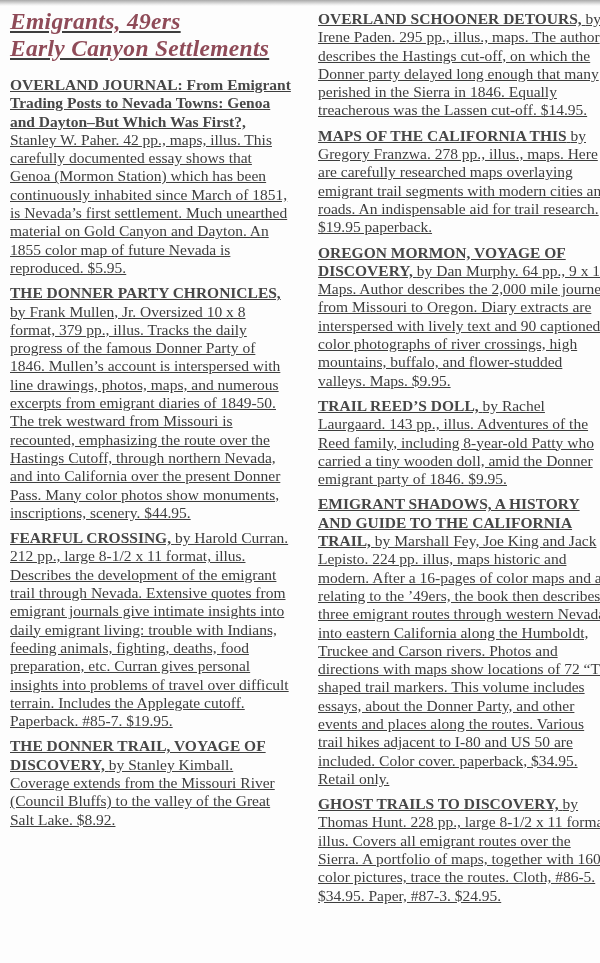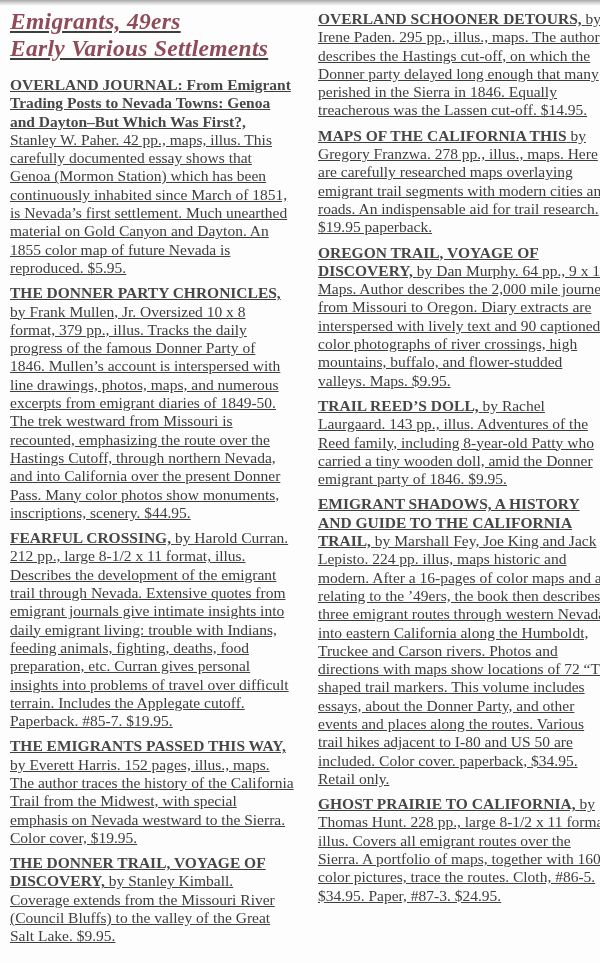--- a/index.html
+++ b/index.html
@@ -33,63 +33,59 @@
   .entry b { font-weight:bold; color: var(--heading-color, #474747); }
 </style>
 </head>
 <body>
 
 <div class="scan-edge"></div>
 
 <div class="col col-left">
   <div class="page-title">
     <div>Emigrants, 49ers</div>
-    <div>Early Various Settlements</div>
+    <div>Early Canyon Settlements</div>
   </div>
 
   <p class="entry">
     <b>OVERLAND JOURNAL: From Emigrant Trading Posts to Nevada Towns: Genoa and Dayton–But Which Was First?,</b>
     <span>Stanley W. Paher. 42 pp., maps, illus. This carefully documented essay shows that Genoa (Mormon Station) which has been continuously inhabited since March of 1851, is Nevada’s first settlement. Much unearthed material on Gold Canyon and Dayton. An 1855 color map of future Nevada is reproduced. $5.95.</span>
   </p>
   <p class="entry">
     <b>THE DONNER PARTY CHRONICLES,</b>
     <span>by Frank Mullen, Jr. Oversized 10 x 8 format, 379 pp., illus. Tracks the daily progress of the famous Donner Party of 1846. Mullen’s account is interspersed with line drawings, photos, maps, and numerous excerpts from emigrant diaries of 1849-50. The trek westward from Missouri is recounted, emphasizing the route over the Hastings Cutoff, through northern Nevada, and into California over the present Donner Pass. Many color photos show monuments, inscriptions, scenery. $44.95.</span>
   </p>
   <p class="entry">
     <b>FEARFUL CROSSING,</b>
     <span>by Harold Curran. 212 pp., large 8-1/2 x 11 format, illus. Describes the development of the emigrant trail through Nevada. Extensive quotes from emigrant journals give intimate insights into daily emigrant living: trouble with Indians, feeding animals, fighting, deaths, food preparation, etc. Curran gives personal insights into problems of travel over difficult terrain. Includes the Applegate cutoff. Paperback. #85-7. $19.95.</span>
   </p>
   <p class="entry">
-    <b>THE EMIGRANTS PASSED THIS WAY,</b>
-    <span>by Everett Harris. 152 pages, illus., maps. The author traces the history of the California Trail from the Midwest, with special emphasis on Nevada westward to the Sierra. Color cover, $19.95.</span>
-  </p>
-  <p class="entry">
     <b>THE DONNER TRAIL, VOYAGE OF DISCOVERY,</b>
-    <span>by Stanley Kimball. Coverage extends from the Missouri River (Council Bluffs) to the valley of the Great Salt Lake. $9.95.</span>
+    <span>by Stanley Kimball. Coverage extends from the Missouri River (Council Bluffs) to the valley of the Great Salt Lake. $8.92.</span>
   </p>
 </div>
 
 <div class="col col-right">
   <p class="entry">
     <b>OVERLAND SCHOONER DETOURS,</b>
     <span>by Irene Paden. 295 pp., illus., maps. The author describes the Hastings cut-off, on which the Donner party delayed long enough that many perished in the Sierra in 1846. Equally treacherous was the Lassen cut-off. $14.95.</span>
   </p>
   <p class="entry">
     <b>MAPS OF THE CALIFORNIA THIS</b>
     <span>by Gregory Franzwa. 278 pp., illus., maps. Here are carefully researched maps overlaying emigrant trail segments with modern cities and roads. An indispensable aid for trail research. $19.95 paperback.</span>
   </p>
   <p class="entry">
-    <b>OREGON TRAIL, VOYAGE OF DISCOVERY,</b>
+    <b>OREGON MORMON, VOYAGE OF DISCOVERY,</b>
     <span>by Dan Murphy. 64 pp., 9 x 12. Maps. Author describes the 2,000 mile journey from Missouri to Oregon. Diary extracts are interspersed with lively text and 90 captioned color photographs of river crossings, high mountains, buffalo, and flower-studded valleys. Maps. $9.95.</span>
   </p>
   <p class="entry">
     <b>TRAIL REED’S DOLL,</b>
     <span>by Rachel Laurgaard. 143 pp., illus. Adventures of the Reed family, including 8-year-old Patty who carried a tiny wooden doll, amid the Donner emigrant party of 1846. $9.95.</span>
   </p>
   <p class="entry">
     <b>EMIGRANT SHADOWS, A HISTORY AND GUIDE TO THE CALIFORNIA TRAIL,</b>
     <span>by Marshall Fey, Joe King and Jack Lepisto. 224 pp. illus, maps historic and modern. After a 16-pages of color maps and art relating to the ’49ers, the book then describes three emigrant routes through western Nevada into eastern California along the Humboldt, Truckee and Carson rivers. Photos and directions with maps show locations of 72 “T”-shaped trail markers. This volume includes essays, about the Donner Party, and other events and places along the routes. Various trail hikes adjacent to I-80 and US 50 are included. Color cover. paperback, $34.95. Retail only.</span>
   </p>
   <p class="entry">
-    <b>GHOST PRAIRIE TO CALIFORNIA,</b>
+    <b>GHOST TRAILS TO DISCOVERY,</b>
     <span>by Thomas Hunt. 228 pp., large 8-1/2 x 11 format, illus. Covers all emigrant routes over the Sierra. A portfolio of maps, together with 160 color pictures, trace the routes. Cloth, #86-5. $34.95. Paper, #87-3. $24.95.</span>
   </p>
 </div>
 
 </body></html>

